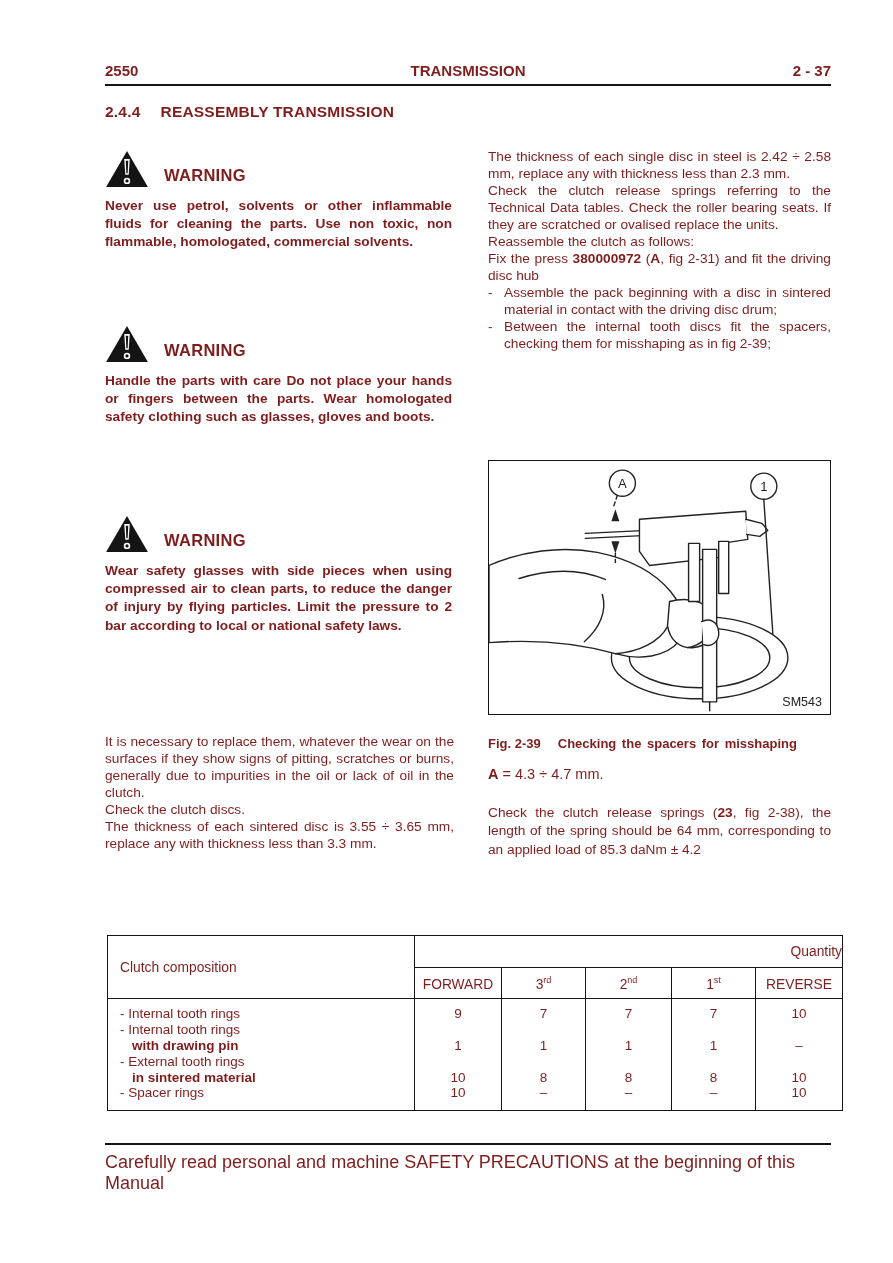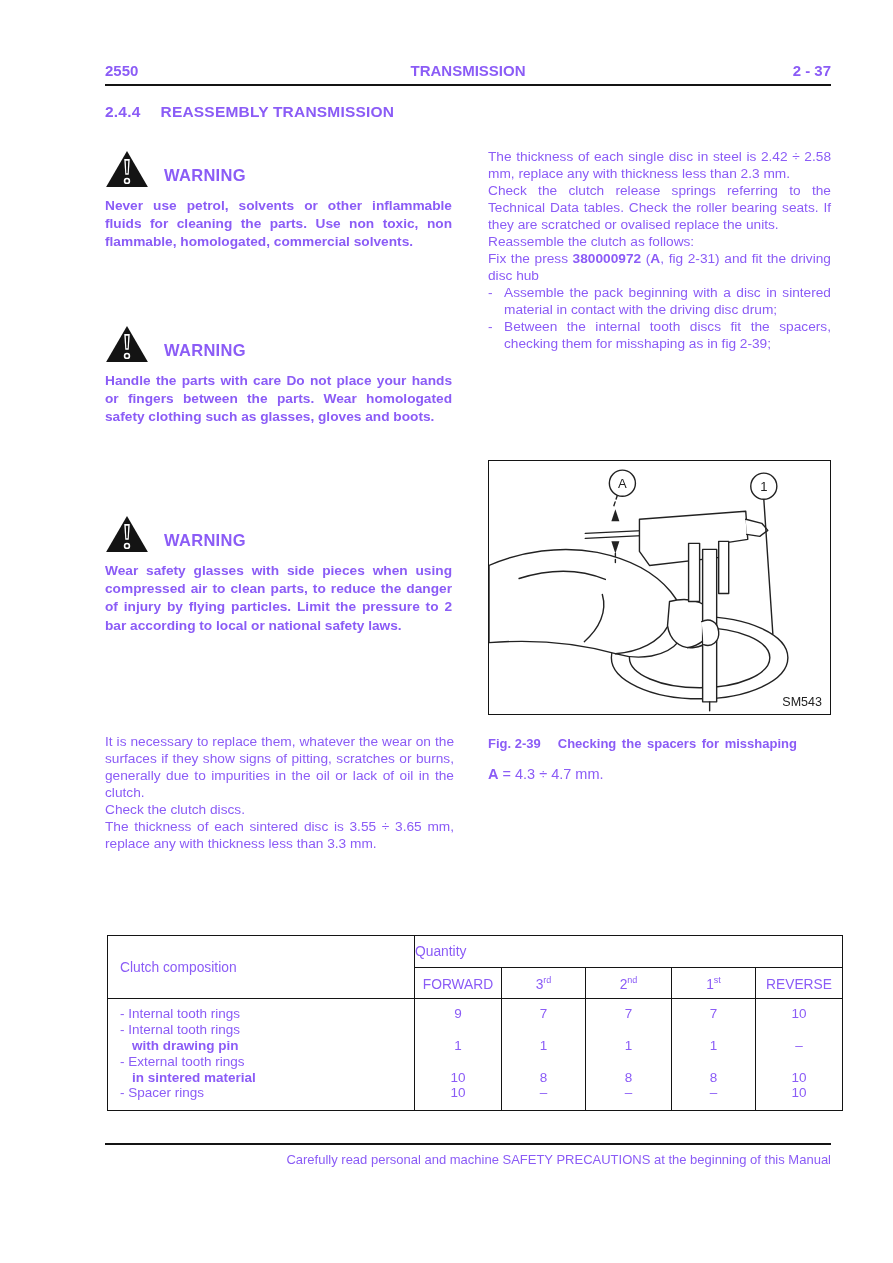--- a/index.html
+++ b/index.html
@@ -1,18 +1,18 @@
 <!DOCTYPE html>
 <html><head>
 <meta charset="utf-8">
 <style>
   html,body { margin:0; padding:0; background:#ffffff; }
   .page {
     position:relative; width:893px; height:1263px; background:#fff;
-    color:#8b5cf6; font-family:"Liberation Sans","DejaVu Sans",sans-serif;
+    color:#7f1d1d; font-family:"Liberation Sans","DejaVu Sans",sans-serif;
     overflow:hidden;
   }
   .rule { position:absolute; background:#141414; }
 
   
   .header { position:absolute; left:105px; top:62px; width:726px; height:20px;
             font-weight:bold; font-size:15px; }
   .header .left  { position:absolute; left:0; top:0; }
   .header .mid   { position:absolute; left:0; right:0; top:0; text-align:center; }
   .header .right { position:absolute; right:0; top:0; }
@@ -46,31 +46,31 @@
 
   .dim { position:absolute; left:488px; top:766px; font-size:14.5px; }
 
   .springs { position:absolute; left:488px; top:804px; width:343px;
              font-size:13.7px; line-height:18.3px; text-align:justify; }
 
   
   .comp-table { position:absolute; left:107px; top:935px; border-collapse:collapse; table-layout:fixed; }
   .comp-table td { border:1.5px solid #141414; font-size:13.5px; padding:0; }
   .comp-table .th-label { width:294px; padding-left:12px; font-size:13.8px; }
-  .comp-table .th-qty { height:31px; text-align:left; font-size:13.8px; }
+  .comp-table .th-qty { height:31px; text-align:right; font-size:13.8px; }
   .comp-table .th-col { height:30px; text-align:center; font-size:13.8px; }
   .comp-table sup { font-size:9px; }
   .comp-table .body-cell { vertical-align:top; padding-top:7px; padding-bottom:9px; }
   .cell-line { height:15.9px; line-height:15.9px; white-space:nowrap; }
   .label-cell .cell-line { padding-left:12px; }
   .label-cell .cont { padding-left:24px;font-weight:bold; }
   .val-cell .cell-line { text-align:center; }
 
   
-  .footer-text { position:absolute; left:105px; top:1152px; width:726px; text-align:right; font-size:13px; }
+  .footer-text { position:absolute; left:105px; top:1152px; width:726px; text-align:left; font-size:18px; }
 </style>
 </head>
 <body>
 
 <div class="page">
 
   <div class="header">
     <span class="left">2550</span>
     <span class="mid">TRANSMISSION</span>
     <span class="right">2 - 37</span>
@@ -188,20 +188,23 @@
   </div>
 
   <div class="caption">
     <span>Fig. 2-39</span><span class="cap-text">Checking the spacers for misshaping</span>
   </div>
 
   <div class="dim">
     <span class="b">A</span><span> = 4.3 ÷ 4.7 mm.</span>
   </div>
 
+  <div class="springs">
+    <span>Check the clutch release springs (</span><span class="b">23</span><span>, fig 2-38), the length of the spring should be 64 mm, corresponding to an applied load of 85.3 daNm ± 4.2</span>
+  </div>
 
   <table class="comp-table">
     <colgroup>
       <col style="width:294px">
         <col style="width:87px">
         <col style="width:84px">
       <col style="width:86px">
         <col style="width:84px">
         <col style="width:87px">
     </colgroup>

